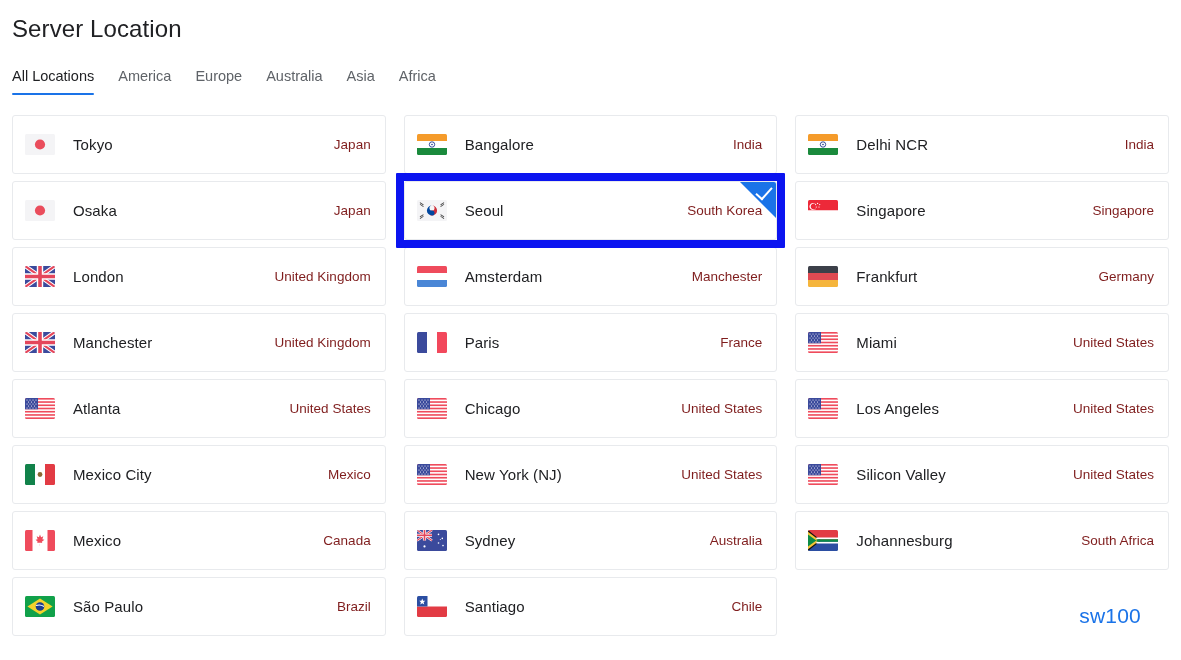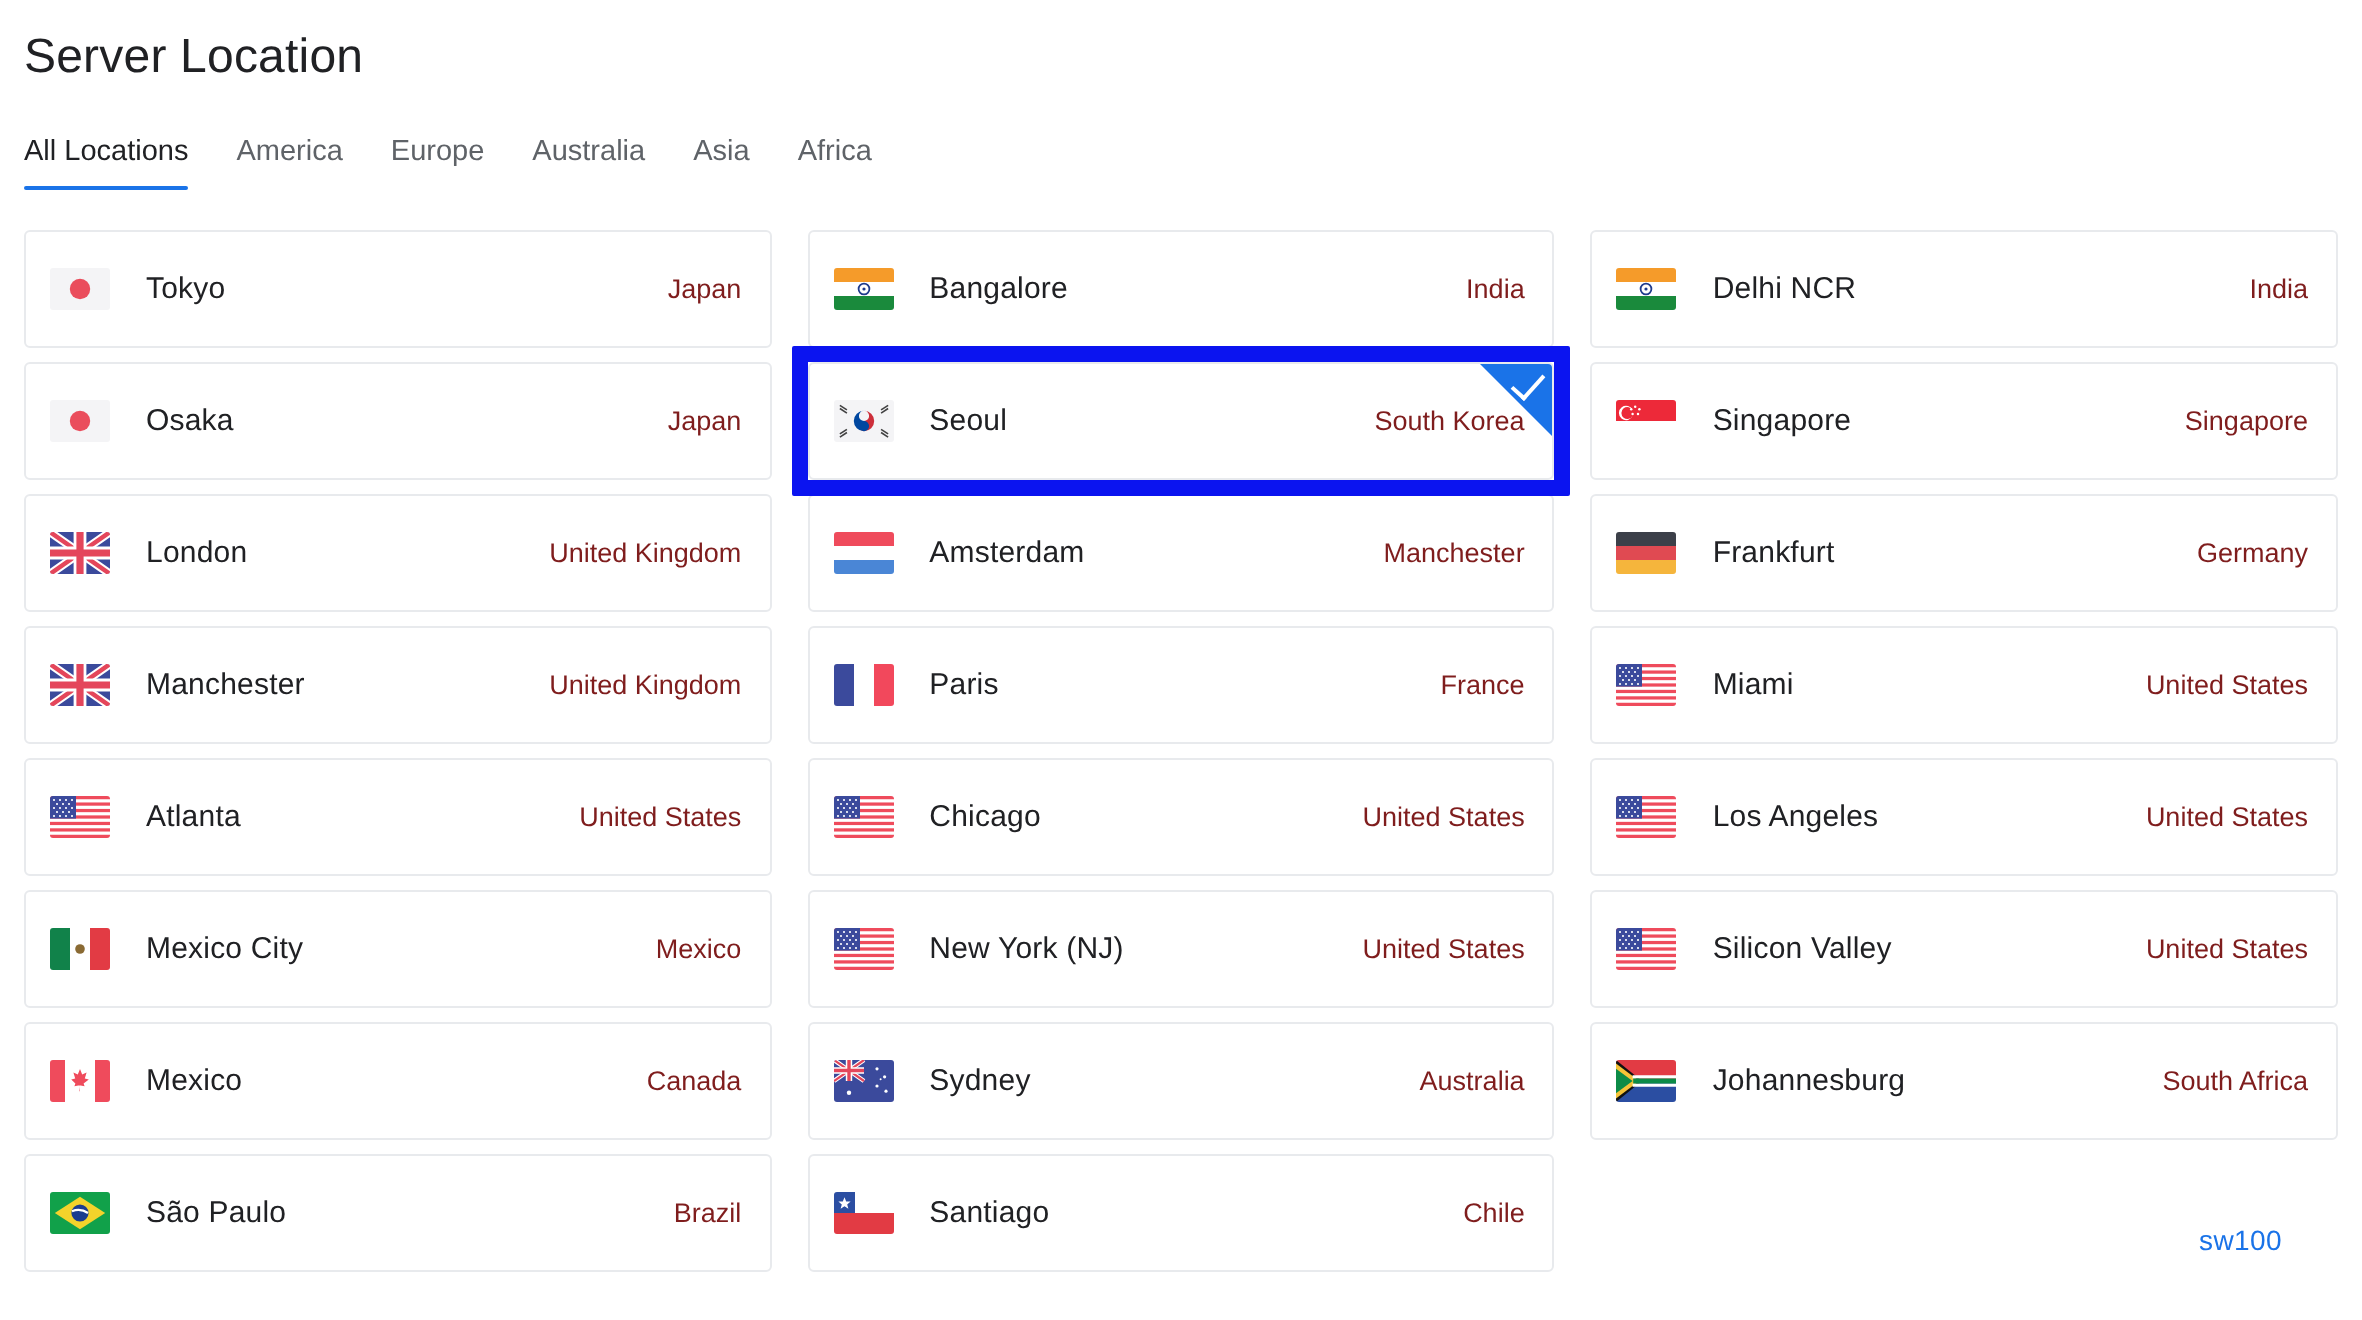--- a/index.html
+++ b/index.html
@@ -119,21 +119,21 @@
     border-bottom: 2.4px solid #ffffff;
     transform: rotate(-48deg);
     z-index: 5;
   }
 
   
   .watermark {
     position: absolute;
     right: 40px;
     bottom: 32px;
-    font-size: 14px;
+    font-size: 21px;
     color: #1a73e8;
     letter-spacing: 0.2px;
     z-index: 40;
     font-family: "Liberation Sans", sans-serif;
     pointer-events: none;
   }
 </style>
 </head>
 <body>
 

